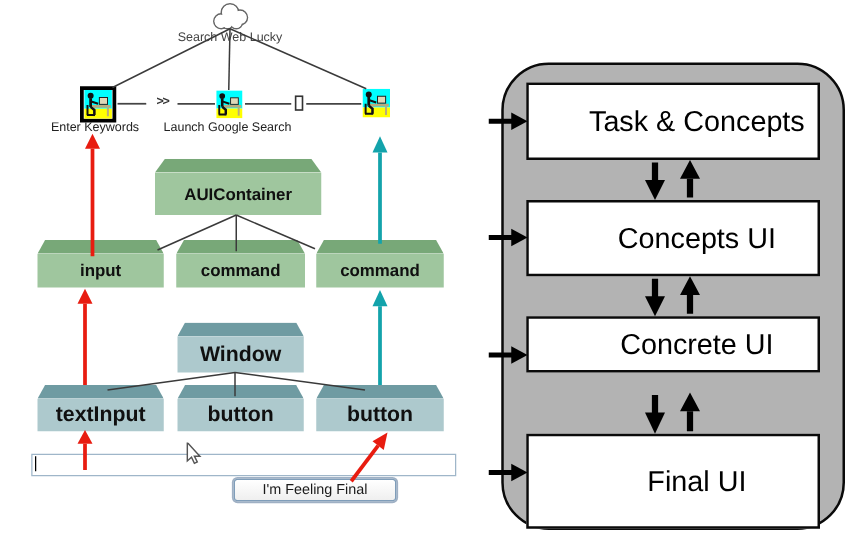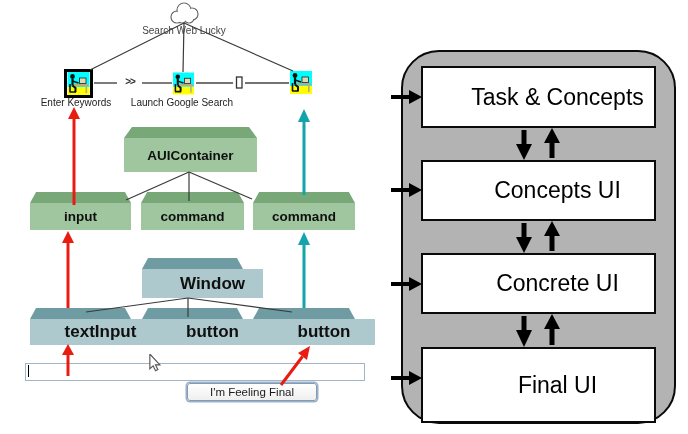--- a/index.html
+++ b/index.html
@@ -20,21 +20,21 @@
     position:absolute; left:0; top:0; width:100%; height:100%;
     display:flex; align-items:center; justify-content:center;
     font-weight:bold; color:#101010;
   }
   .slab .top{
     position:absolute; left:0; right:0; height:11px; top:-11px;
     clip-path:polygon(6% 0, 94% 0, 100% 100%, 0 100%);
   }
   .slab.green .face{ background:var(--aui_front); }
   .slab.green .top{ background:var(--aui_top); }
-  .slab.blue .face{ background:var(--cui_front);padding-left:20px; }
+  .slab.blue .face{ background:var(--cui_front); }
   .slab.blue .top{ background:var(--cui_top); }
   .f13{ font-size:13.5px; }
   .f17{ font-size:17px; }
   .icon-box{ position:absolute; }
   .icon-box svg{ display:block; }
   .kb-border{ border:3px solid #000; }
 
   
   #search-field{
     position:absolute; left:25px; top:363px; width:338px; height:16px;
@@ -76,21 +76,21 @@
   .blkh{ fill:#000; }
 </style>
 </head>
 <body>
 
 <div id="stage">
 
   <div id="crf-panel"></div>
   <div class="crf-box" style="top:66px;height:62px;">Task &amp; Concepts</div>
   <div class="crf-box" style="top:160px;height:61px;">Concepts UI</div>
-  <div class="crf-box" style="top:253px;height:61px;">Concrete UI</div>
+  <div class="crf-box" style="top:253px;height:45px;">Concrete UI</div>
   <div class="crf-box" style="top:347px;height:76px;">Final UI</div>
 
   <div class="icon-box" style="left:168px;top:1px;">
     <svg width="34" height="24" viewBox="0 0 34 24">
       <g stroke="#666" stroke-width="1.2" fill="#fff">
         <circle cx="9" cy="16" r="6"></circle>
           <circle cx="16" cy="9" r="7"></circle>
         <circle cx="24" cy="13" r="6"></circle>
           <circle cx="14" cy="17" r="5"></circle>
           <circle cx="21" cy="17" r="5"></circle>

